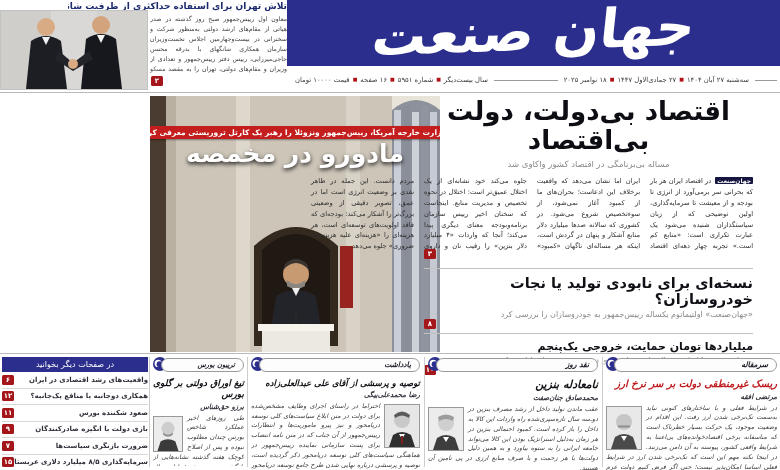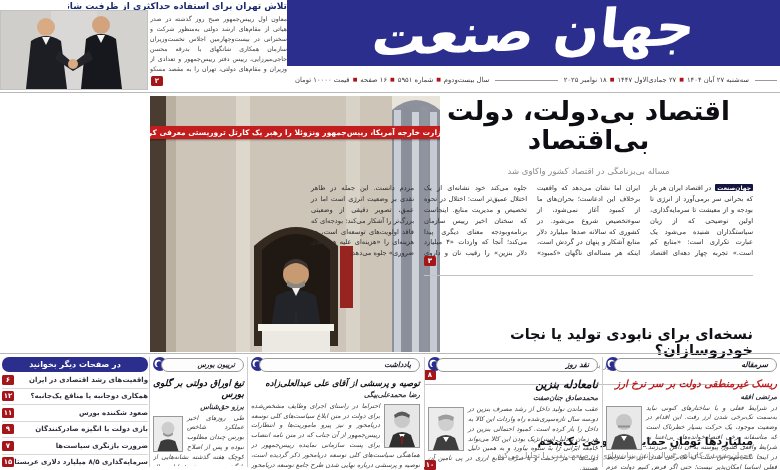--- a/index.html
+++ b/index.html
@@ -28,34 +28,34 @@
   .photo{position:absolute;left:150px;top:96px;width:290px;height:256px;overflow:hidden;}
   .photo svg{position:absolute;inset:0;}
   .kicker{position:absolute;top:30px;left:50%;transform:translateX(-50%);background:#c41d1d;color:#fff;
         font-size:7.5px;font-weight:700;padding:2px 6px;white-space:nowrap;border-radius:2px;
         box-shadow:0 1px 2px rgba(0,0,0,.4);}
   .photo-title{position:absolute;top:43px;left:0;right:0;text-align:center;color:#fff;font-size:25px;
         font-weight:900;text-shadow:0 2px 4px rgba(0,0,0,.85);}
   
   .lead{position:absolute;left:424px;top:97px;width:329px;}
   .lead h1{margin:0;font-size:26px;line-height:1.1;font-weight:900;color:#0d0d14;text-align:center;}
-  .lead-sub{margin-top:12px;font-size:8.5px;color:#8a8a8a;text-align:center;}
+  .lead-sub{margin-top:5px;font-size:8.5px;color:#8a8a8a;text-align:center;}
   .lead-body{position:relative;margin-top:7px;height:84px;column-count:3;column-gap:10px;
         font-size:6.7px;line-height:1.62;color:#2d2d2d;text-align:justify;}
   .lead-tag{background:#15163f;color:#fff;font-size:6px;padding:0 2px;border-radius:1px;margin-left:2px;font-weight:700;}
   .lead-badge{position:absolute;left:0;bottom:1px;}
   .ldiv{border-top:1px solid #c2c2c2;margin-top:8px;}
-  .story{position:relative;padding:6px 0 4px 0;margin-top:44px;}
+  .story{position:relative;padding:6px 0 4px 0;}
   .story h2{margin:0;font-weight:900;color:#101016;text-align:right;}
   .story .ssub{margin-top:3px;font-size:8px;color:#8a8a8a;}
   .story .sbadge{position:absolute;left:0;bottom:2px;}
   
   .sidebar{position:absolute;left:2px;top:357px;width:146px;}
-  .side-head{height:15px;background:#2b2e8c;color:#fff;font-size:8px;font-weight:700;display:flex;
-        align-items:center;justify-content:center;border-radius:7px;}
+  .side-head{height:15px;background:#2b2e8c;color:#fff;font-size:8px;font-weight:400;display:flex;
+        align-items:center;justify-content:center;}
   .srow{display:flex;align-items:center;justify-content:space-between;height:15.5px;
         border-bottom:1px solid #d8d8d8;font-size:7px;font-weight:700;color:#2f2f3a;}
   .slabel{white-space:nowrap;overflow:hidden;}
   .col{position:absolute;top:357px;font-style:italic;}
   .pill-row{position:relative;height:16px;}
   .pcircle{position:absolute;left:0;top:0;width:14px;height:14px;}
   .pill{position:absolute;left:8px;right:0;top:1px;height:12px;border:1px solid #9a9a9a;border-radius:7px;
         background:#fdfdfd;}
   .plabel{position:absolute;right:8px;top:0;line-height:12px;font-size:7.5px;font-weight:700;color:#1d1d28;}
   .ctitle{margin-top:5px;font-weight:900;color:#101016;text-align:right;font-size:10px;line-height:1.25;}
@@ -73,21 +73,21 @@
   <div class="mast">
     <div class="mast-title">جهان صنعت</div>
   </div>
   <div class="dateline">
     <span class="dl-rule" style="width:22px"></span>
     <span style="white-space:nowrap">
       <span class="seg">سه‌شنبه ۲۷ آبان ۱۴۰۴</span><span class="seg">۲۷ جمادی‌الاول ۱۴۴۷</span><span class="seg">۱۸ نوامبر ۲۰۲۵</span>
     </span>
     <span class="dl-rule" style="flex:1"></span>
     <span style="white-space:nowrap">
-      <span class="seg">سال بیست‌ودوم</span><span class="seg">شماره ۵۹۵۱</span><span class="seg">۱۶ صفحه</span><span class="seg">قیمت ۱۰۰۰۰ تومان</span>
+      <span class="seg">سال بیست‌دیگر</span><span class="seg">شماره ۵۹۵۱</span><span class="seg">۱۶ صفحه</span><span class="seg">قیمت ۱۰۰۰۰ تومان</span>
     </span>
   </div>
 
   <div class="tl-head">تلاش تهران برای استفاده حداکثری از ظرفیت شانگهای</div>
   <div class="tl-photo">
     <svg width="146" height="78" viewBox="0 0 146 78">
       <rect width="146" height="78" fill="#d9d8d6"></rect>
       <rect x="0" y="0" width="50" height="78" fill="#cfcecb"></rect>
       <rect x="96" y="0" width="50" height="78" fill="#d3d2cf"></rect>
       <circle cx="45" cy="16" r="9" fill="#d8ab85"></circle>
@@ -130,20 +130,21 @@
       <path d="M133 174 Q146 160 159 174 L157 168 Q146 158 135 168 Z" fill="#3c3430"></path>
       <path d="M137 184 Q146 192 155 184 L155 190 Q146 196 137 190 Z" fill="#8a8680"></path>
       <path d="M120 240 L126 200 Q146 188 166 200 L172 240 Z" fill="#23242a"></path>
       <path d="M142 192 L146 200 L150 192 Z" fill="#f0f0f0"></path>
 
       <rect x="112" y="232" width="68" height="24" fill="#ebe9e2"></rect>
       <rect x="108" y="228" width="76" height="7" fill="#f5f3ec"></rect>
       <line x1="146" y1="214" x2="146" y2="228" stroke="#2a2a2a" stroke-width="1.5"></line>
     </svg>
     <div class="kicker">وزارت خارجه آمریکا، رییس‌جمهور ونزوئلا را رهبر یک کارتل تروریستی معرفی کرد</div>
+    <div class="photo-title">مادورو در مخمصه</div>
   </div>
 
   <div class="lead">
     <h1>اقتصاد بی‌دولت، دولت بی‌اقتصاد</h1>
     <div class="lead-sub">مساله بی‌برنامگی در اقتصاد کشور واکاوی شد</div>
     <div class="lead-body">
       <span class="lead-tag">جهان‌صنعت</span>
       <span>در اقتصاد ایران هر بار که بحرانی سر برمی‌آورد از انرژی تا بودجه و از معیشت تا سرمایه‌گذاری، اولین توضیحی که از زبان سیاستگذاران شنیده می‌شود یک عبارت تکراری است: «منابع کم است.» تجربه چهار دهه‌ای اقتصاد ایران اما نشان می‌دهد که واقعیت برخلاف این ادعاست؛ بحران‌های ما از کمبود آغاز نمی‌شود، از سوءتخصیص شروع می‌شود. در کشوری که سالانه صدها میلیارد دلار منابع آشکار و پنهان در گردش است، اینکه هر مساله‌ای ناگهان «کمبود» جلوه می‌کند خود نشانه‌ای از یک اختلال عمیق‌تر است: اختلال در نحوه تخصیص و مدیریت منابع. اینجاست که سخنان اخیر رییس سازمان برنامه‌وبودجه معنای دیگری پیدا می‌کند؛ آنجا که واردات «۴ میلیارد دلار بنزین» را رقیب نان و داروی مردم دانست. این جمله در ظاهر نقدی بر وضعیت انرژی است اما در عمق، تصویر دقیقی از وضعیتی بزرگ‌تر را آشکار می‌کند: بودجه‌ای که فاقد اولویت‌های توسعه‌ای است، هر هزینه‌ای را «هزینه‌ای علیه هزینه‌های ضروری» جلوه می‌دهد.</span>
       <span class="badge lead-badge">۳</span>
     </div>

